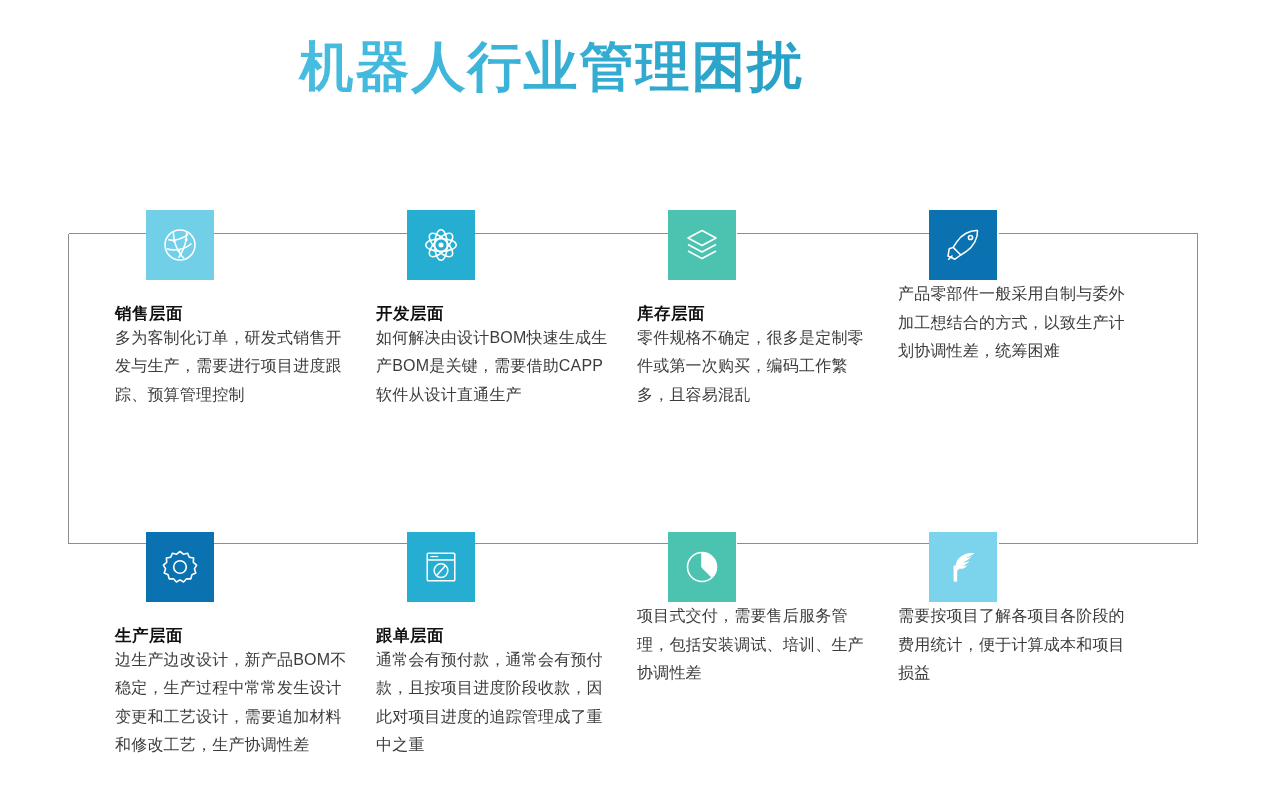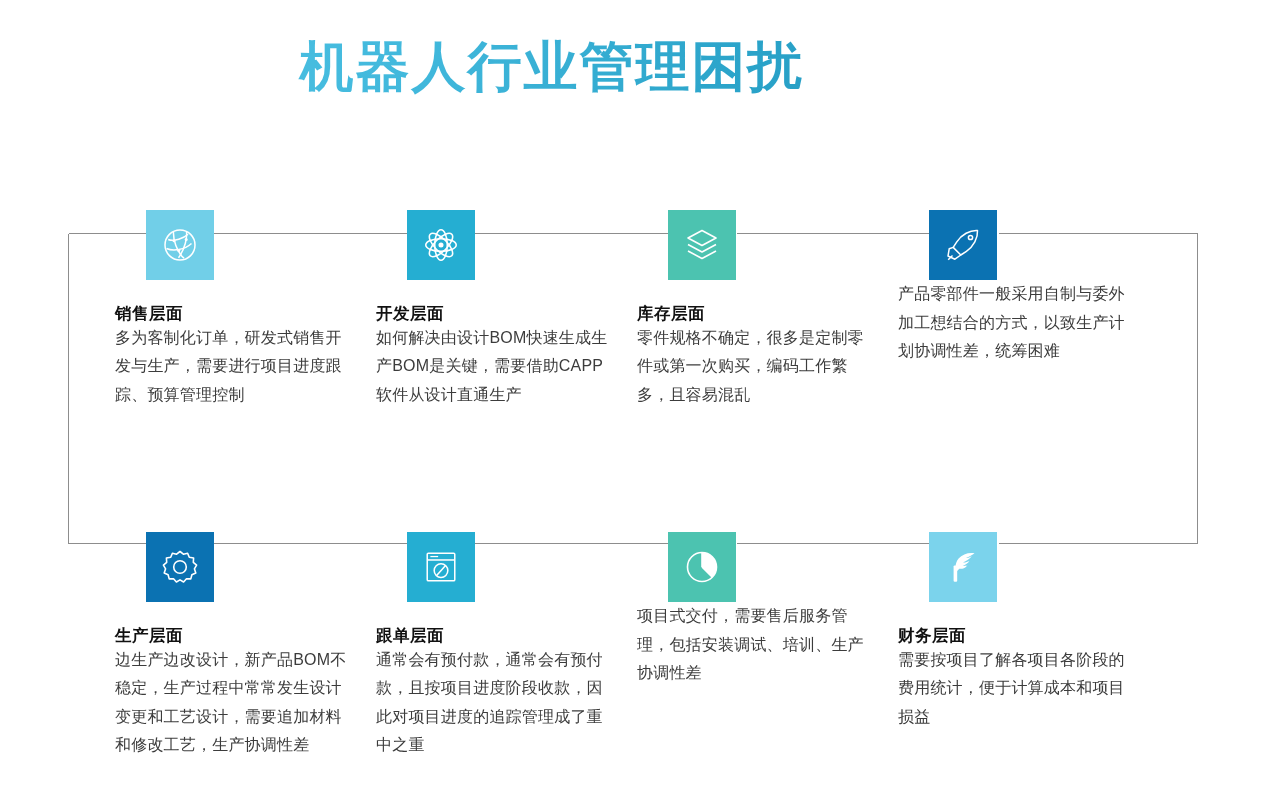--- a/index.html
+++ b/index.html
@@ -225,16 +225,15 @@
     <div class="icon-tile" style="background:#7BD3EC">
       <svg width="40" height="40" viewBox="0 0 40 40" fill="#ffffff" stroke="none">
         <path d="M31.5 6.2 C25.8 5.2 19.3 7.1 15.6 11.6 C13.4 14.3 12.6 17.3 12.6 20
                  L12.6 25.4 L16.3 21.7 C16.3 21.7 18.6 22.2 21.3 21 C23.3 20.1 24.4 18.6 24.4 18.6
                  C24.4 18.6 21.6 19.2 19.4 18.8 C21.9 18.1 24.9 16.4 26.4 13.9
                  C24.6 14.9 22 15.6 20 15.4 C23.2 14.2 27.1 11.7 28.8 8.9
                  C27.3 9.9 25 10.9 23 11.1 C26 9.5 29.6 8 31.5 6.2 Z"></path>
         <rect x="10.6" y="18.4" width="3.6" height="16.4" rx="1.1"></rect>
       </svg>
     </div>
-    <div class="card-title">财务层面</div>
     <div class="card-desc card-desc-wide">需要按项目了解各项目各阶段的费用统计，便于计算成本和项目损益</div>
   </div>
 </div>
 
 </body></html>

